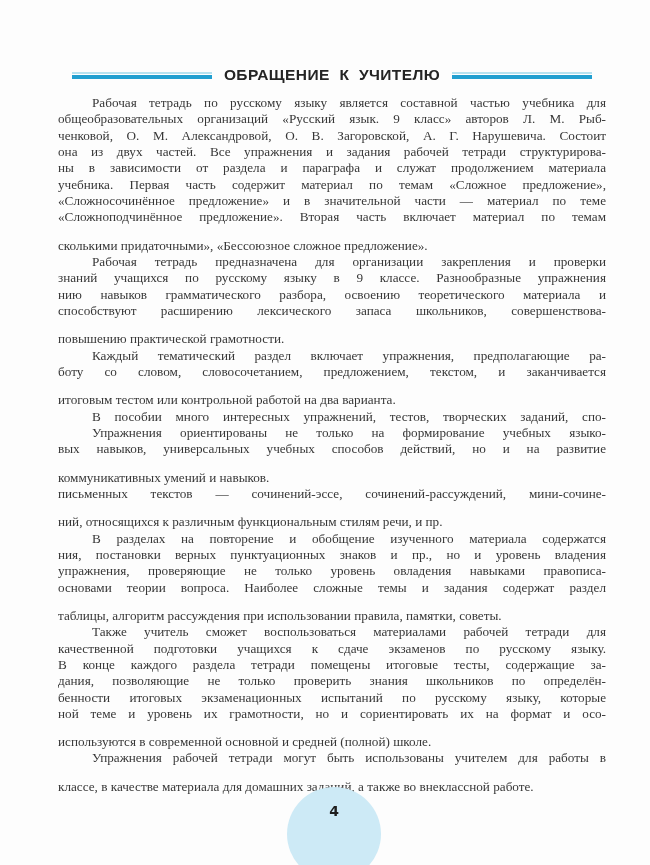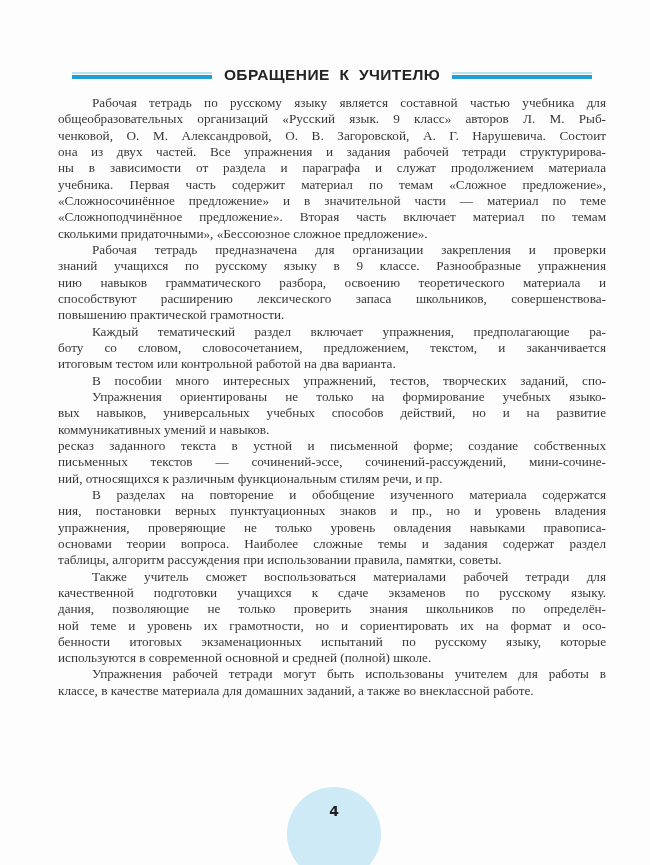--- a/index.html
+++ b/index.html
@@ -47,21 +47,21 @@
     line-height:16.33px;
     color:#373737;
   }
   .para { margin:0; }
   .line {
     text-align:justify;
     text-align-last:justify;
     white-space:normal;
   }
   .line.first { text-indent:34px; }
-  .line.last  { text-align-last:left; }
+  .line.last  { text-align-last:left;margin-top:12px; }
   .page-circle {
     position:absolute;
     left:287px; top:787px;
     width:94px; height:94px;
     border-radius:50%;
     background:#cdeaf6;
     text-align:center;
     box-sizing:border-box;
     padding-top:15px;
   }
@@ -111,37 +111,37 @@
         </div>
         <div class="para">
           <div class="line first">В пособии много интересных упражнений, тестов, творческих заданий, спо-</div>
         </div>
         <div class="para">
           <div class="line first">Упражнения ориентированы не только на формирование учебных языко-</div>
           <div class="line">вых навыков, универсальных учебных способов действий, но и на развитие</div>
           <div class="line last">коммуникативных умений и навыков.</div>
         </div>
         <div class="para">
-          <div class="line">ресказ заданного текста в устной и письменной форме; создание собственных</div>
           <div class="line">письменных текстов — сочинений-эссе, сочинений-рассуждений, мини-сочине-</div>
           <div class="line last">ний, относящихся к различным функциональным стилям речи, и пр.</div>
         </div>
         <div class="para">
           <div class="line first">В разделах на повторение и обобщение изученного материала содержатся</div>
           <div class="line">ния, постановки верных пунктуационных знаков и пр., но и уровень владения</div>
           <div class="line">упражнения, проверяющие не только уровень овладения навыками правописа-</div>
           <div class="line">основами теории вопроса. Наиболее сложные темы и задания содержат раздел</div>
           <div class="line last">таблицы, алгоритм рассуждения при использовании правила, памятки, советы.</div>
         </div>
         <div class="para">
           <div class="line first">Также учитель сможет воспользоваться материалами рабочей тетради для</div>
           <div class="line">качественной подготовки учащихся к сдаче экзаменов по русскому языку.</div>
+          <div class="line">В конце каждого раздела тетради помещены итоговые тесты, содержащие за-</div>
           <div class="line">дания, позволяющие не только проверить знания школьников по определён-</div>
+          <div class="line">бенности итоговых экзаменационных испытаний по русскому языку, которые</div>
           <div class="line">ной теме и уровень их грамотности, но и сориентировать их на формат и осо-</div>
-          <div class="line">бенности итоговых экзаменационных испытаний по русскому языку, которые</div>
           <div class="line last">используются в современной основной и средней (полной) школе.</div>
         </div>
         <div class="para">
           <div class="line first">Упражнения рабочей тетради могут быть использованы учителем для работы в</div>
           <div class="line last">классе, в качестве материала для домашних заданий, а также во внеклассной работе.</div>
         </div>
       </div>
 
   </div>
 

